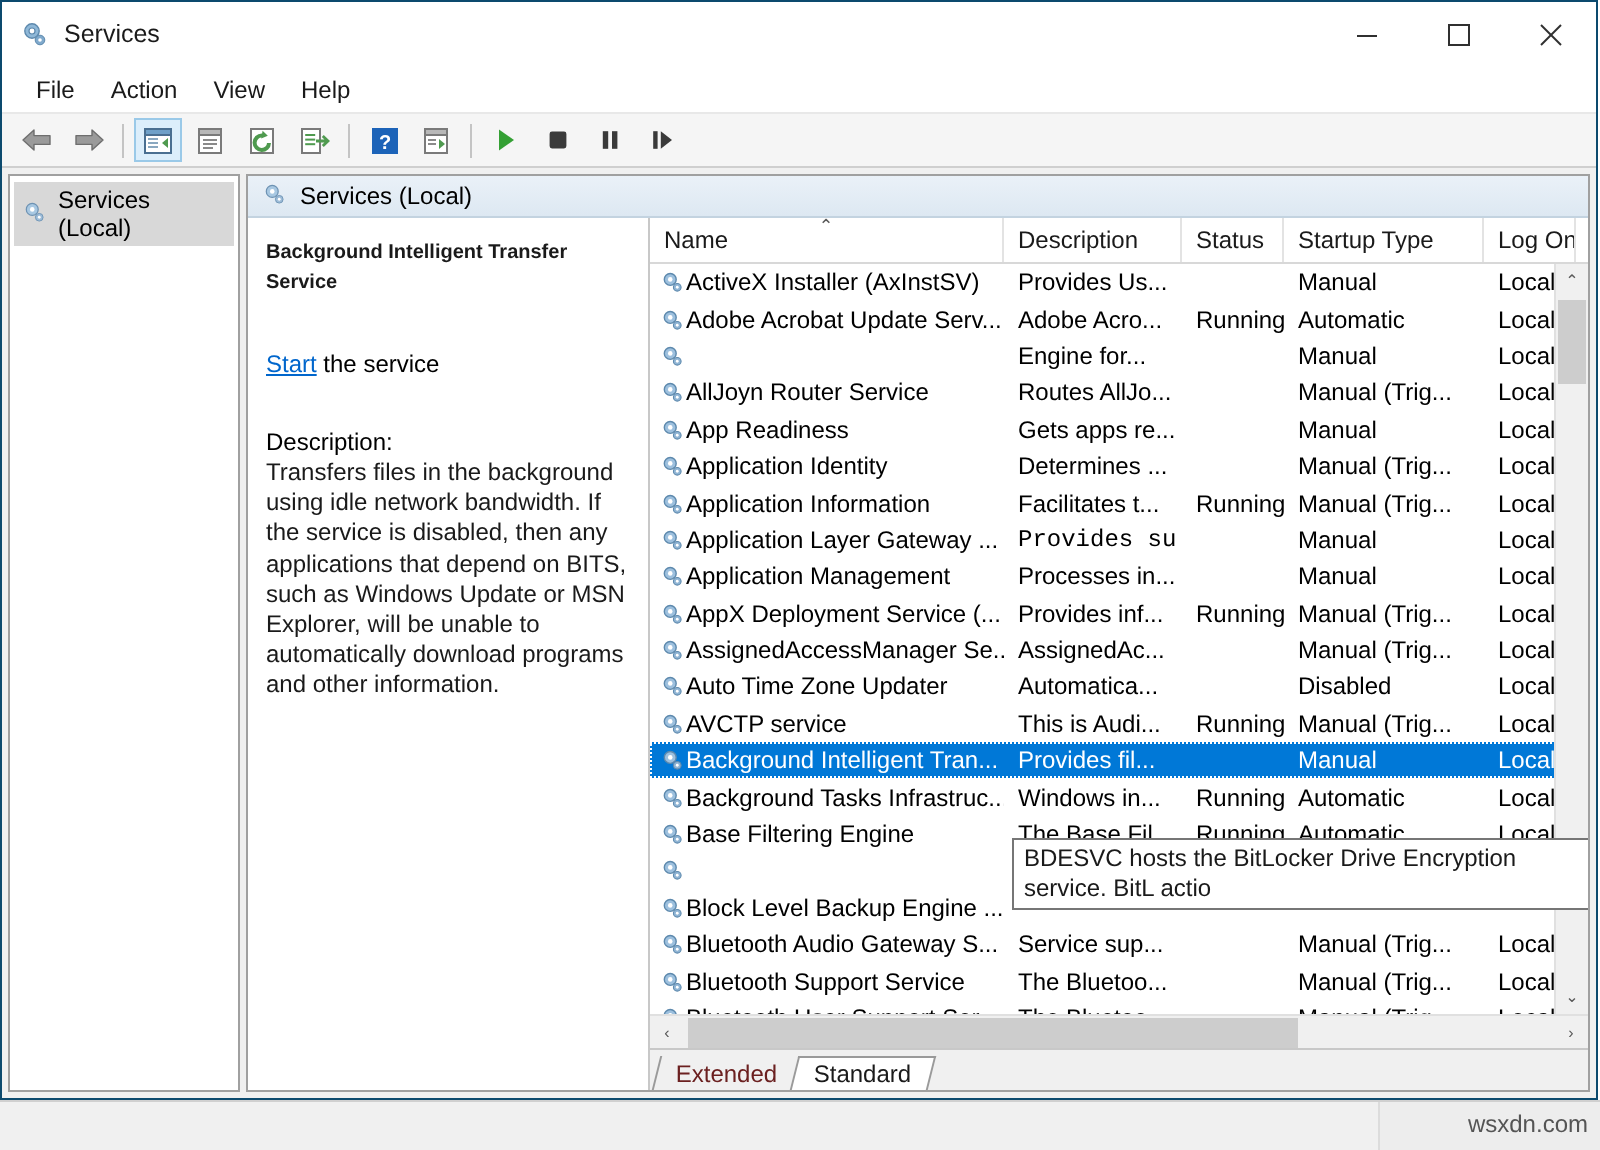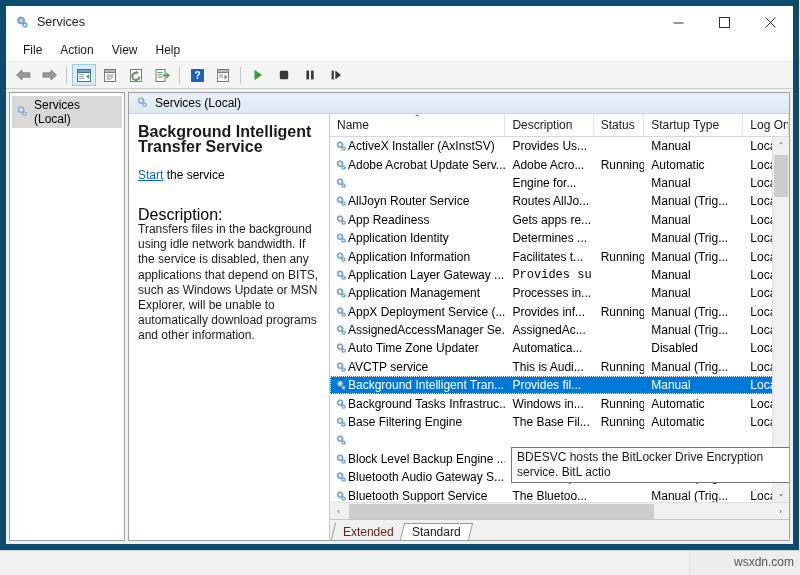--- a/index.html
+++ b/index.html
@@ -14,21 +14,21 @@
     overflow: hidden;
     position: relative;
   }
 
   
   #window {
     position: absolute;
     left: 0; top: 0;
     width: 799px; height: 550px;
     background: #ffffff;
-    border: 6px solid #0c4a6e;
+    border: 1px solid #0c4a6e;
     box-sizing: border-box;
     display: flex;
     flex-direction: column;
   }
 
   
   #titlebar {
     height: 32px;
     display: flex;
     align-items: center;
@@ -168,36 +168,36 @@
     width: 201px;
     flex: none;
     padding: 10px 9px 0 9px;
     box-sizing: border-box;
     background: #ffffff;
     border-right: 1px solid #c8c8c8;
     overflow: hidden;
   }
   #svc-title {
     font-weight: bold;
-    font-size: 16px;
+    font-size: 10px;
     line-height: 15px;
     color: #1a1a1a;
-    margin-bottom: 14px;
+    margin-bottom: 26px;
   }
   #action-line {
     font-size: 12px;
     line-height: 15px;
     margin-bottom: 24px;
   }
   #action-link {
     color: #0066cc;
     text-decoration: underline;
   }
   #desc-label {
-    font-size: 16px;
+    font-size: 12px;
     line-height: 15px;
   }
   #desc-text {
     font-size: 12px;
     line-height: 15.2px;
     color: #1a1a1a;
   }
 
   
   #list-col {
@@ -916,21 +916,21 @@
                     </svg>
                     <span class="txt">Bluetooth User Support Ser...</span>
                   </div>
                   <div class="cell" style="width: 89px;">The Bluetoo...</div>
                   <div class="cell" style="width: 51px;"></div>
                   <div class="cell" style="width: 100px;">Manual (Trig...</div>
                   <div class="cell" style="width: 46px;">Local Sy</div>
                 </div>
               </div>
 
-            <div id="tooltip" style="left: 181px; top: 310px; width: 294px; height: 36px;">BDESVC hosts the BitLocker Drive Encryption service. BitL actio</div>
+            <div id="tooltip" style="left: 181px; top: 287px; width: 294px; height: 36px;">BDESVC hosts the BitLocker Drive Encryption service. BitL actio</div>
 
             <div id="vscroll">
               <div class="vs-btn">⌃</div>
               <div id="vs-thumb"></div>
               <div class="vs-btn" id="vs-down">⌄</div>
             </div>
           </div>
 
           <div id="hscroll">
             <div class="hs-btn">‹</div>

